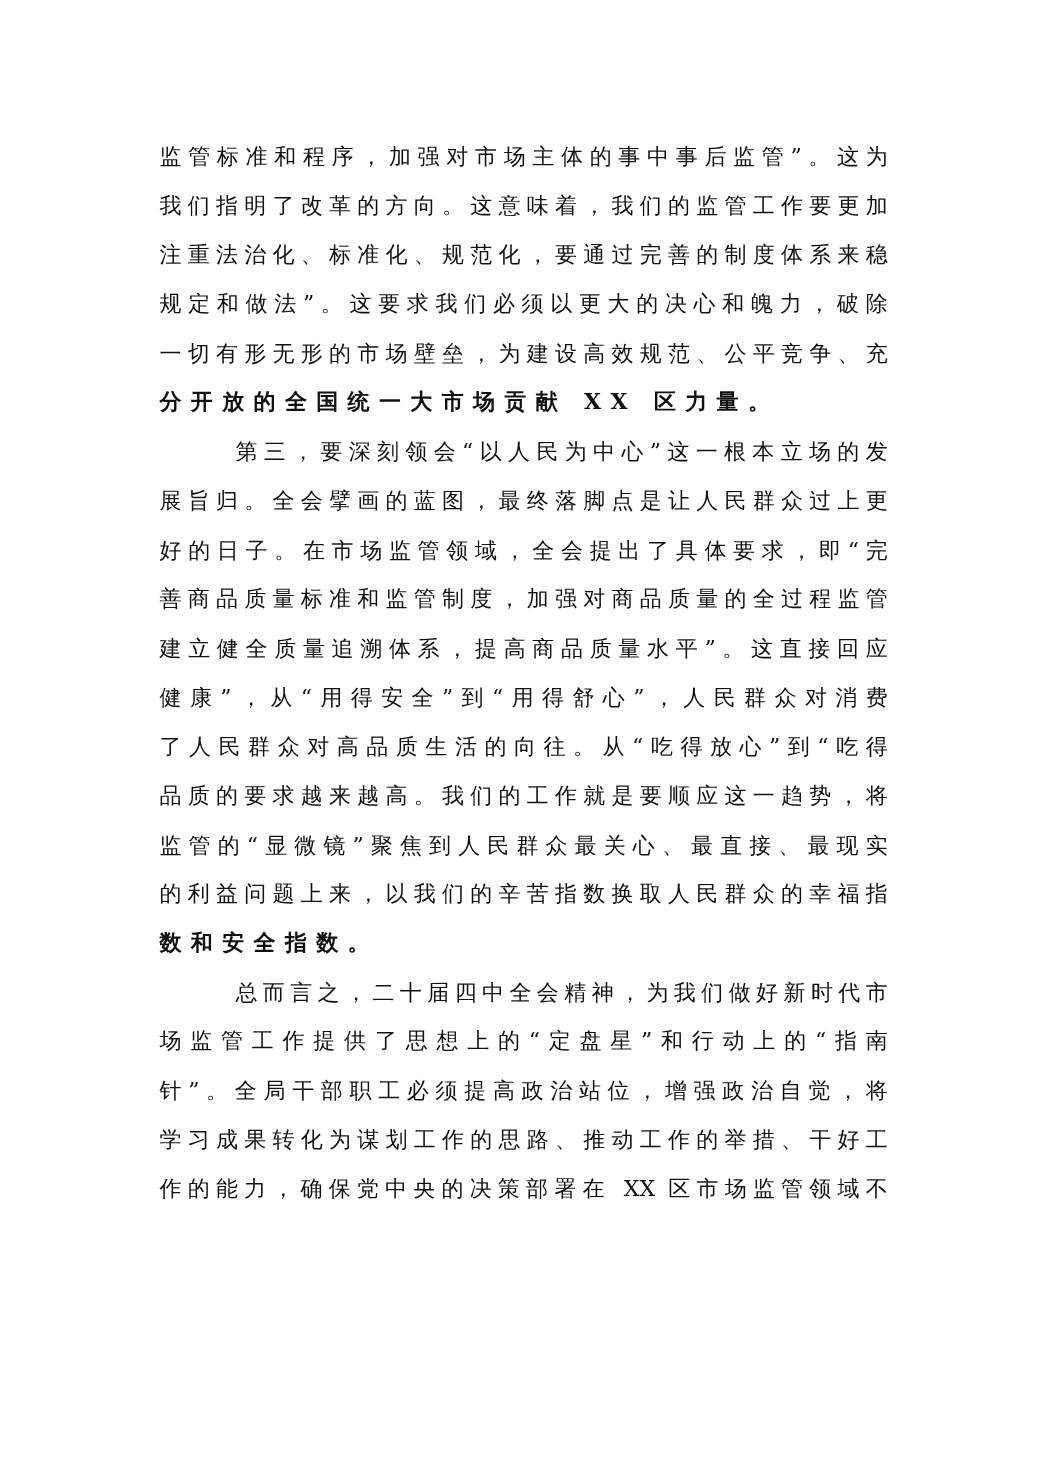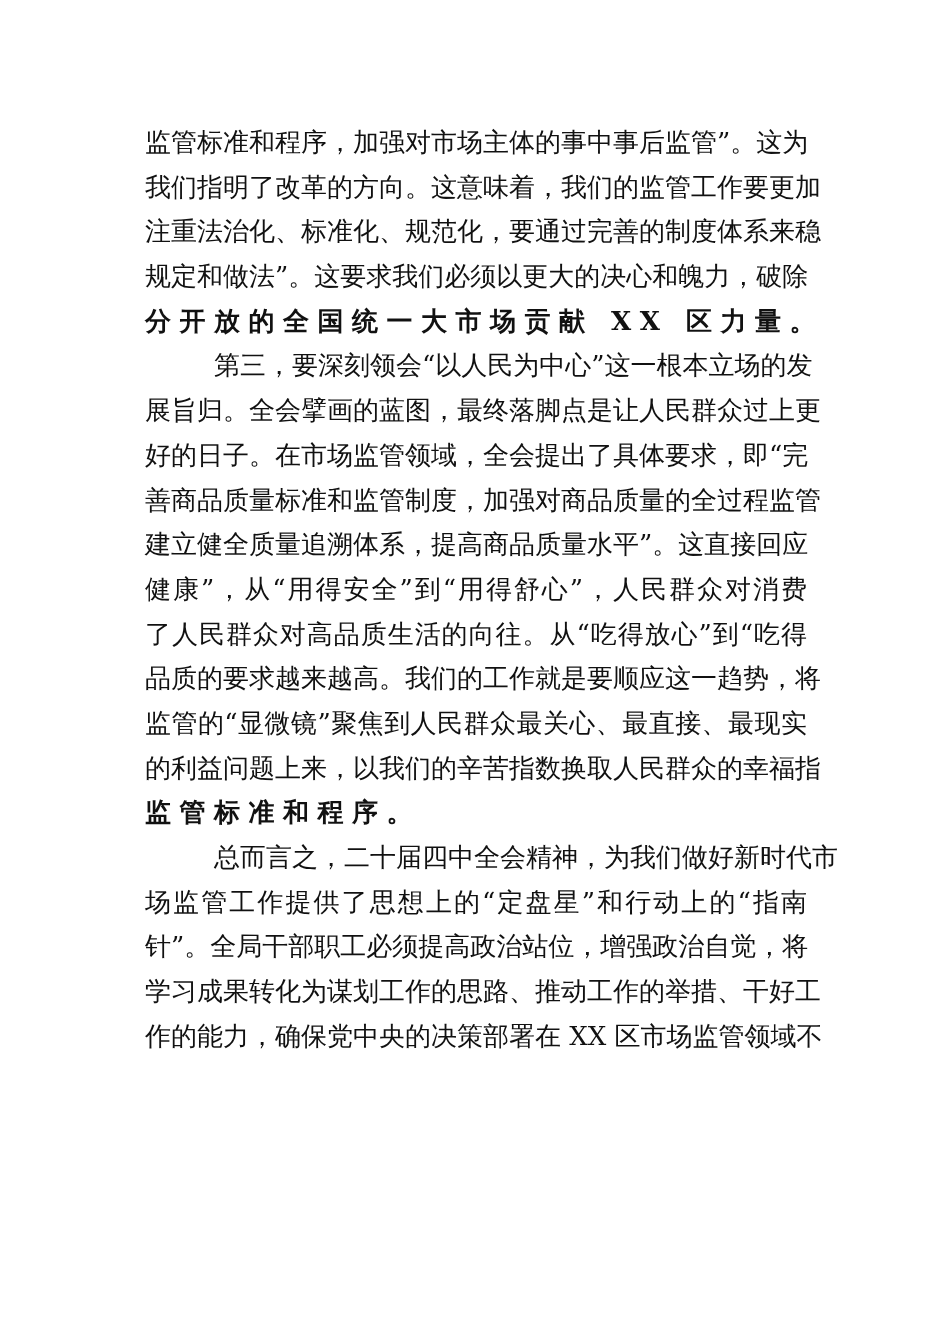--- a/index.html
+++ b/index.html
@@ -25,21 +25,21 @@
       position: absolute;
       left: 145px;
       top: 120px;
       width: 662px;
     }
     .line {
       display: block;
       height: 44.7px;
       line-height: 44.7px;
       font-family: "DejaVu Serif", "Liberation Serif", serif;
-      font-size: 26px;
+      font-size: 20px;
       color: #111111;
       white-space: nowrap;
       text-align: justify;
       text-align-last: justify;
       letter-spacing: 0;
     }
     .line.last {
       text-align-last: left;
       letter-spacing: 8.5px;
       font-weight: bold;
@@ -52,35 +52,36 @@
 <body>
 
 <div class="page">
   <div class="content">
 
     <div class="paragraph">
       <span class="line">监管标准和程序，加强对市场主体的事中事后监管”。这为</span>
       <span class="line">我们指明了改革的方向。这意味着，我们的监管工作要更加</span>
       <span class="line">注重法治化、标准化、规范化，要通过完善的制度体系来稳</span>
       <span class="line">规定和做法”。这要求我们必须以更大的决心和魄力，破除</span>
+      <span class="line">一切有形无形的市场壁垒，为建设高效规范、公平竞争、充</span>
       <span class="line last">分开放的全国统一大市场贡献 XX 区力量。</span>
     </div>
 
     <div class="paragraph">
       <span class="line indent" style="width:593px">第三，要深刻领会“以人民为中心”这一根本立场的发</span>
       <span class="line">展旨归。全会擘画的蓝图，最终落脚点是让人民群众过上更</span>
       <span class="line">好的日子。在市场监管领域，全会提出了具体要求，即“完</span>
       <span class="line">善商品质量标准和监管制度，加强对商品质量的全过程监管</span>
       <span class="line">建立健全质量追溯体系，提高商品质量水平”。这直接回应</span>
       <span class="line">健康”，从“用得安全”到“用得舒心”，人民群众对消费</span>
       <span class="line">了人民群众对高品质生活的向往。从“吃得放心”到“吃得</span>
       <span class="line">品质的要求越来越高。我们的工作就是要顺应这一趋势，将</span>
       <span class="line">监管的“显微镜”聚焦到人民群众最关心、最直接、最现实</span>
       <span class="line">的利益问题上来，以我们的辛苦指数换取人民群众的幸福指</span>
-      <span class="line last">监管标准和程序。</span>
+      <span class="line last">数和安全指数。</span>
     </div>
 
     <div class="paragraph">
       <span class="line indent" style="width:593px">总而言之，二十届四中全会精神，为我们做好新时代市</span>
       <span class="line">场监管工作提供了思想上的“定盘星”和行动上的“指南</span>
       <span class="line">针”。全局干部职工必须提高政治站位，增强政治自觉，将</span>
       <span class="line">学习成果转化为谋划工作的思路、推动工作的举措、干好工</span>
       <span class="line">作的能力，确保党中央的决策部署在 XX 区市场监管领域不</span>
     </div>
 

